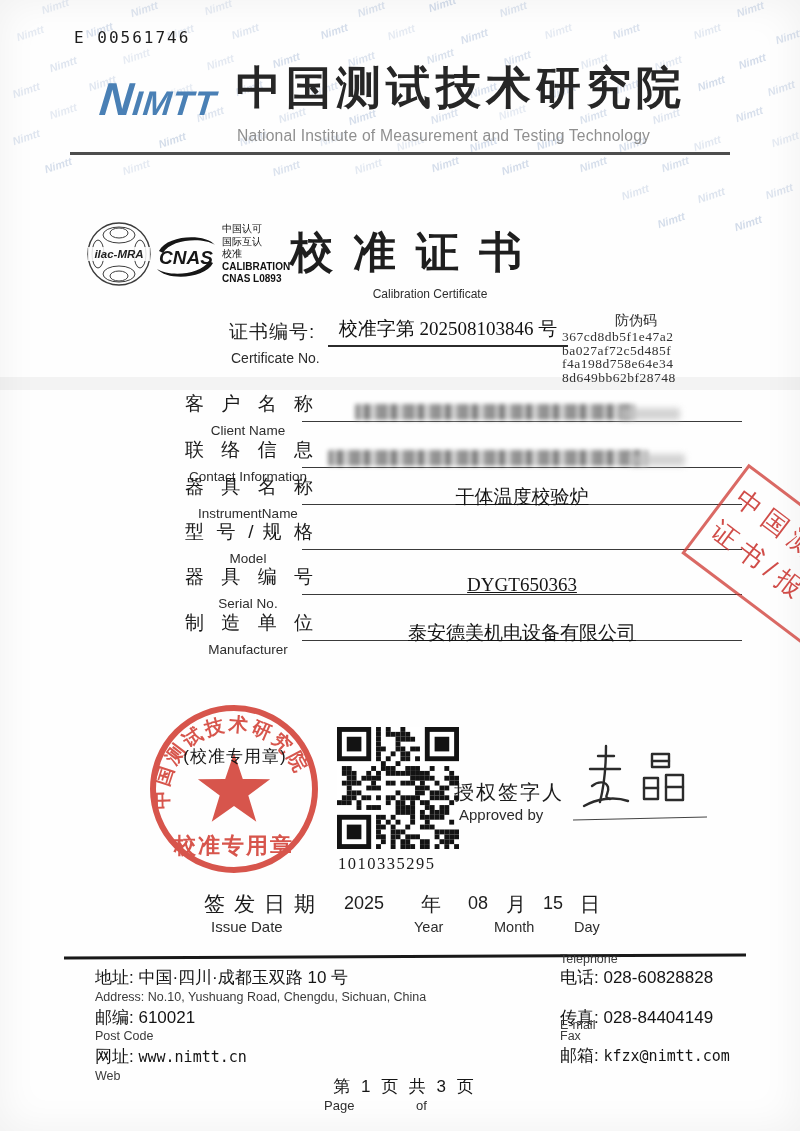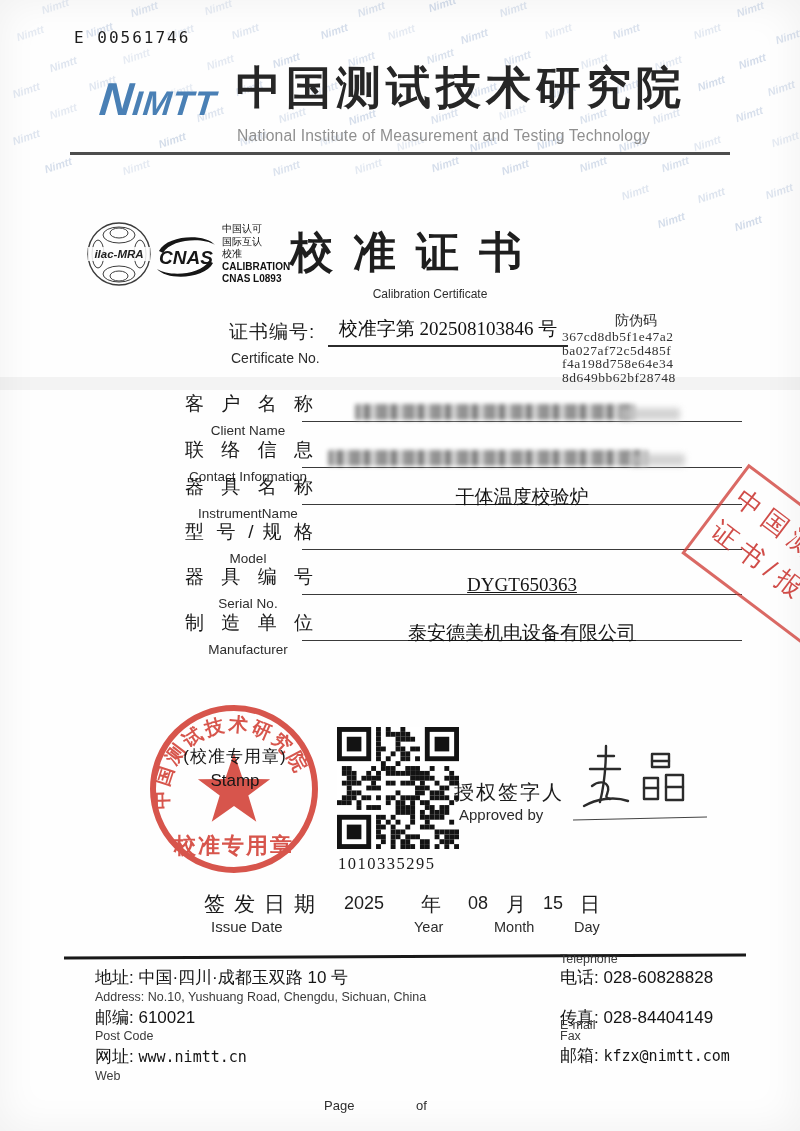--- a/index.html
+++ b/index.html
@@ -245,21 +245,20 @@
       </defs>
     <circle cx="88" cy="88" r="81" fill="none" stroke="#d4473d" stroke-width="6"></circle>
     <text font-size="19" font-weight="700" fill="#d4473d" letter-spacing="3">
       <textPath href="#arcpath" startOffset="4">中国测试技术研究院</textPath>
     </text>
     <polygon points="88,52 96.8,77.9 124.1,78.3 102.3,94.6 110.3,120.7 88,105 65.7,120.7 73.7,94.6 51.9,78.3 79.2,77.9" fill="#d4473d"></polygon>
     <text x="88" y="152" text-anchor="middle" font-size="22" font-weight="700" letter-spacing="2" fill="#d4473d">校准专用章</text>
   </svg>
   <div class="abs stamp-overlay">
     <div class="l1">(校准专用章)</div>
-    <div class="l2">Stamp</div>
   </div>
 
   <svg class="abs" id="qr" style="left:337px;top:727px;" width="122" height="122" viewBox="0 0 125 125">
       <rect width="125" height="125" fill="#fff"></rect>
       <rect x="40" y="0" width="5" height="5" fill="#131313"></rect>
       <rect x="50" y="0" width="5" height="5" fill="#131313"></rect>
       <rect x="65" y="0" width="5" height="5" fill="#131313"></rect>
       <rect x="40" y="5" width="5" height="5" fill="#131313"></rect>
       <rect x="50" y="5" width="5" height="5" fill="#131313"></rect>
       <rect x="55" y="5" width="5" height="5" fill="#131313"></rect>
@@ -523,16 +522,17 @@
   <div class="abs ft-cn" style="left:95px;top:1045px;"><span>网址:</span> <span class="ft-mono">www.nimtt.cn</span></div>
   <div class="abs ft-en" style="left:95px;top:1069px;">Web</div>
 
   <div class="abs ft-cn" style="left:560px;top:966px;">电话: 028-60828828</div>
   <div class="abs ft-en" style="left:560px;top:952px;">Telephone</div>
   <div class="abs ft-cn" style="left:560px;top:1006px;">传真: 028-84404149</div>
   <div class="abs ft-en" style="left:560px;top:1029px;">Fax</div>
   <div class="abs ft-cn" style="left:560px;top:1044px;"><span>邮箱:</span> <span class="ft-mono">kfzx@nimtt.com</span></div>
   <div class="abs ft-en" style="left:560px;top:1018px;">E-mail</div>
 
+  <div class="abs pg-cn">第 1 页 共 3 页</div>
   <div class="abs pg-en" style="left:324px;top:1098px;">Page</div>
   <div class="abs pg-en" style="left:416px;top:1098px;">of</div>
 
 </div>
 
 </body></html>

